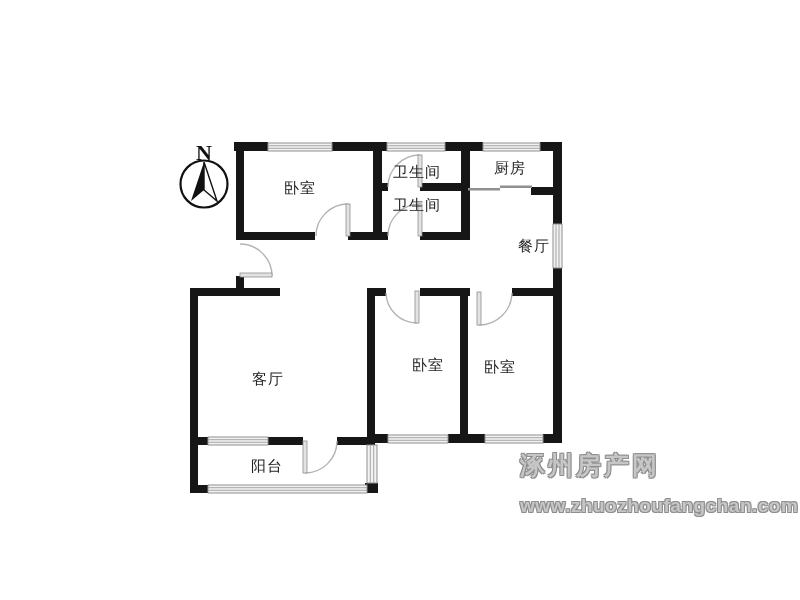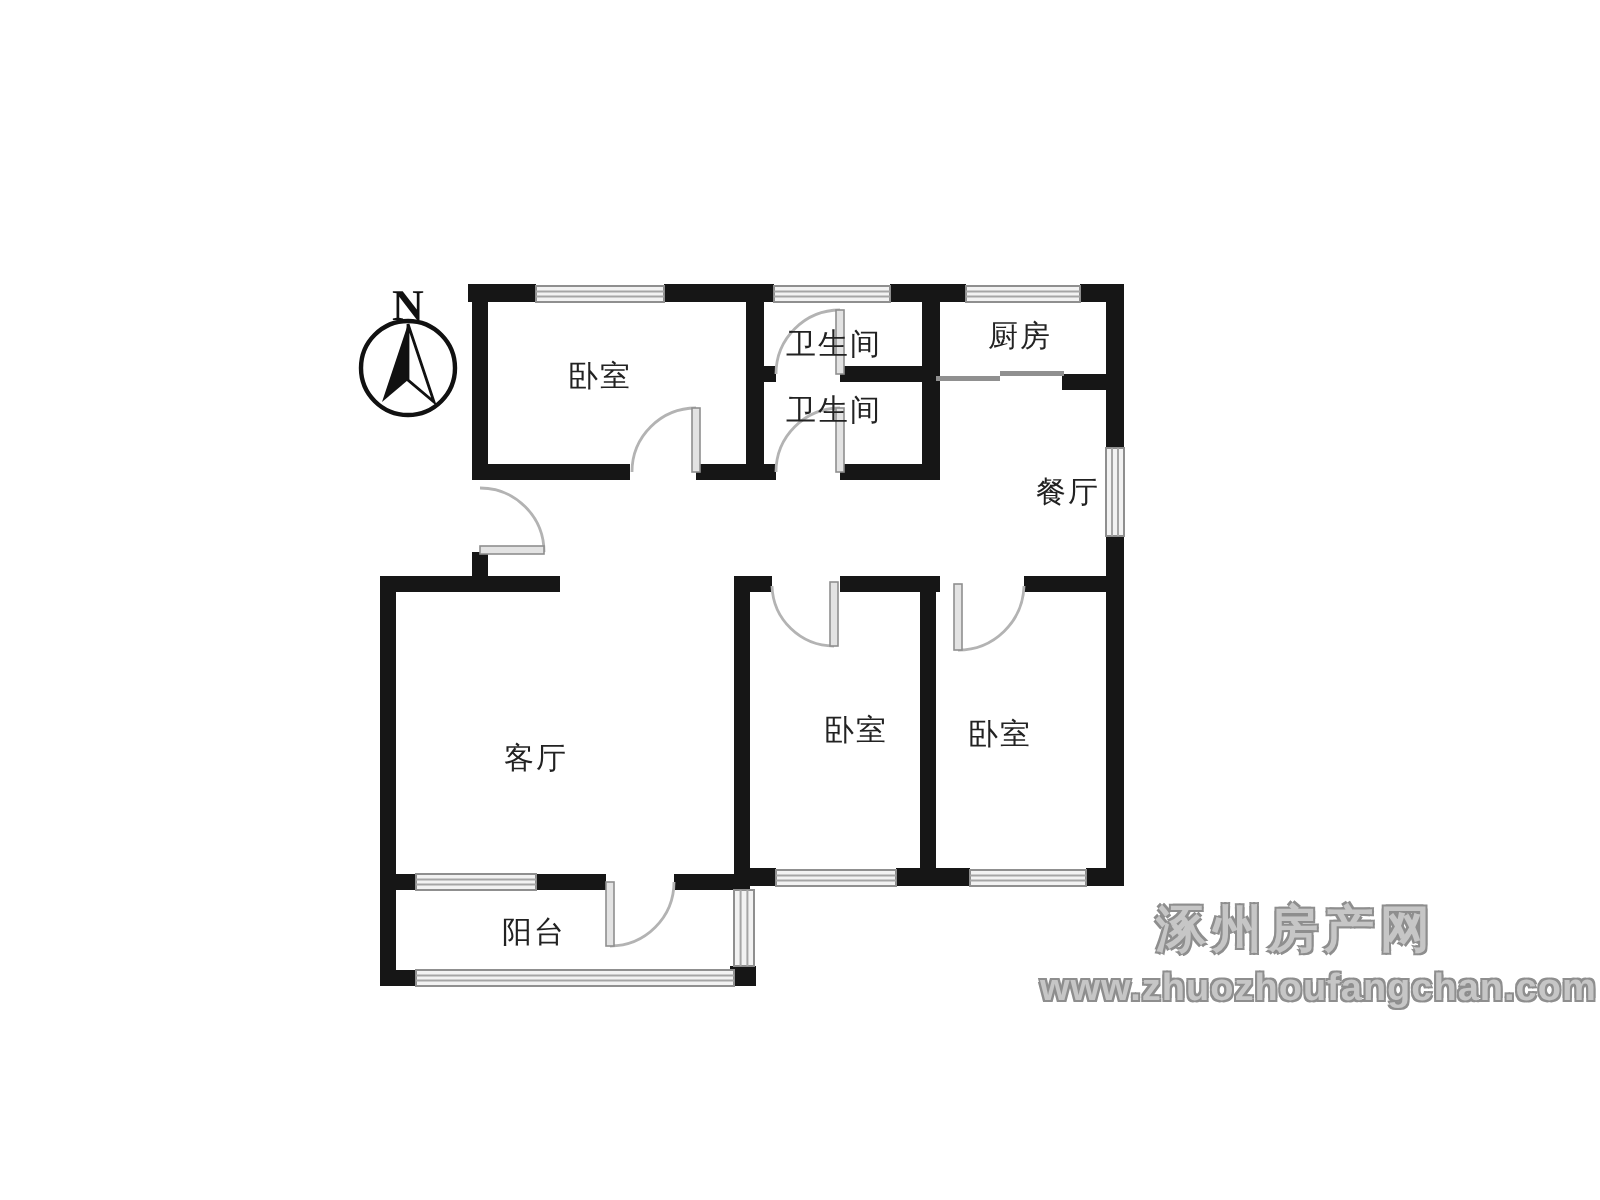--- a/index.html
+++ b/index.html
@@ -18,26 +18,26 @@
   .room-label {
     font-size:15px; fill:#222222; letter-spacing:1px;
     text-anchor:middle; font-family:"Liberation Sans", sans-serif;
   }
   .compass-n {
     font-size:22px; font-weight:bold; fill:#111;
     text-anchor:middle; font-family:"Liberation Serif", serif;
   }
   .watermark {
     position:absolute; left:520px; top:452px; width:256px;
-    text-align:center; font-weight:bold; color:#c6c6c6; line-height:1.1;
+    font-weight:bold; color:#c6c6c6; line-height:1.1;
     text-shadow:-1px -1px 0 #8e8e8e, 1px -1px 0 #8e8e8e,
                 -1px  1px 0 #8e8e8e, 1px  1px 0 #8e8e8e;
   }
   .wm-name { font-size:25px; letter-spacing:3px; }
-  .wm-url  { font-size:19px; letter-spacing:0.5px; margin-top:5px; }
+  .wm-url  { font-size:19px; letter-spacing:0.5px; margin-top:16px; }
 </style>
 </head>
 <body>
 
 <div class="stage">
   <svg width="800" height="600" viewBox="0 0 800 600">
 
     <g>
 
       <rect class="wall" x="234" y="142" width="34" height="9"></rect>

